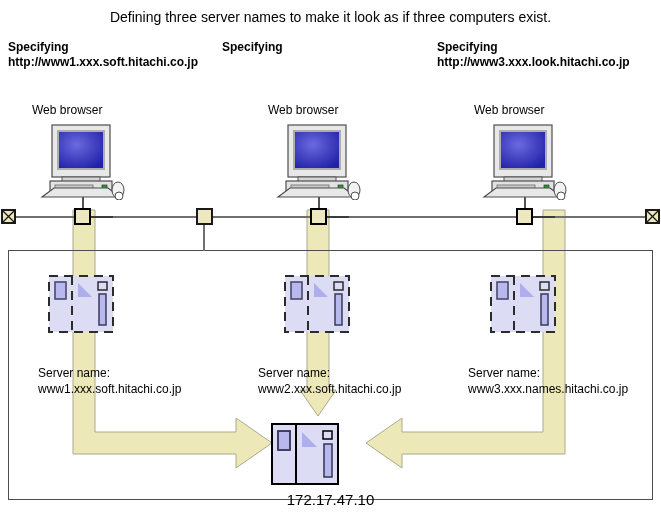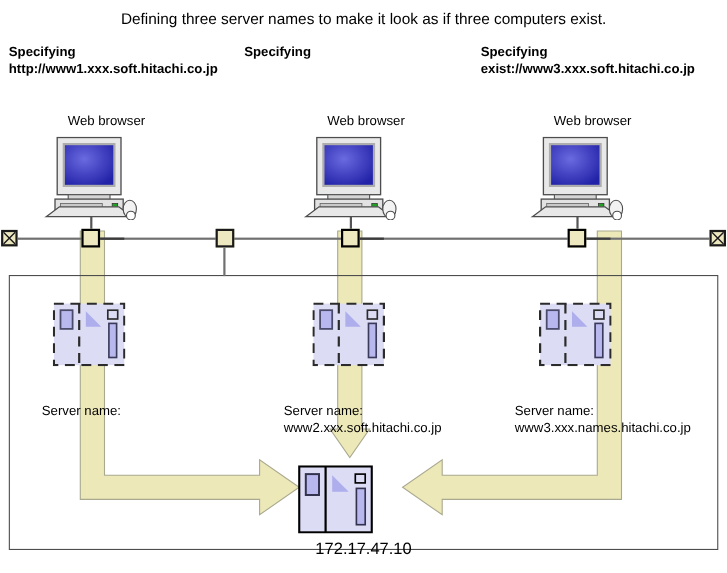--- a/index.html
+++ b/index.html
@@ -12,21 +12,21 @@
   .abs{position:absolute;}
 
   
   #title{
     left:0;top:8px;width:661px;text-align:center;
     font-size:14px;line-height:18px;white-space:nowrap;
   }
   .spec-block{font-size:12px;line-height:15px;white-space:nowrap;font-weight:bold;}
   .spec-line{display:block;}
 
-  .browser-label{font-size:12px;line-height:15px;white-space:nowrap;text-align:right;}
+  .browser-label{font-size:12px;line-height:15px;white-space:nowrap;text-align:left;}
 
   .srv-label{font-size:12px;line-height:16px;white-space:nowrap;padding-left:28px;}
   .srv-label span{display:block;}
 
   #ip-label{
     font-size:15px;line-height:16px;white-space:nowrap;
     left:0;top:492px;width:661px;text-align:center;
   }
 
   
@@ -69,21 +69,21 @@
 
 <div class="abs spec-block" style="left:8px;top:40px;">
   <span class="spec-line">Specifying</span>
   <span class="spec-line">http://www1.xxx.soft.hitachi.co.jp</span>
 </div>
 <div class="abs spec-block" style="left:222px;top:40px;">
   <span class="spec-line">Specifying</span>
 </div>
 <div class="abs spec-block" style="left:437px;top:40px;">
   <span class="spec-line">Specifying</span>
-  <span class="spec-line">exist://www3.xxx.soft.hitachi.co.jp</span>
+  <span class="spec-line">http://www3.xxx.look.hitachi.co.jp</span>
 </div>
 
 <svg class="abs arrow-svg" style="left:60px;top:210px;" width="220" height="255" viewBox="0 0 220 255">
   <path d="M 13 0 L 35 0 L 35 222 L 176 222 L 176 208 L 212 233 L 176 258 L 176 244 L 13 244 Z" fill="#EDE8B8" stroke="#A9A98F" stroke-width="1"></path>
 </svg>
 
 <svg class="abs arrow-svg" style="left:300px;top:210px;" width="40" height="215" viewBox="0 0 40 215">
   <path d="M 7 0 L 29 0 L 29 180 L 36 180 L 18 206 L 0 180 L 7 180 Z" fill="#EDE8B8" stroke="#A9A98F" stroke-width="1"></path>
 </svg>
 
@@ -191,20 +191,21 @@
 <svg class="abs server-icon" style="left:48px;top:275px;" width="66" height="58" viewBox="0 0 66 58">
   <rect x="1" y="1" width="64" height="56" fill="#DCDCF5" stroke="#2b2b2b" stroke-width="2" stroke-dasharray="9,6"></rect>
   <line x1="24" y1="1" x2="24" y2="57" stroke="#2b2b2b" stroke-width="2" stroke-dasharray="9,6"></line>
   <rect x="7" y="7" width="11" height="17" fill="#B8B8EE" stroke="#4a4a6a" stroke-width="1.6"></rect>
   <path d="M30 8 L44 22 L30 22 Z" fill="#AEAEEC"></path>
   <rect x="50" y="7" width="9" height="8" fill="#DCDCF5" stroke="#2b2b2b" stroke-width="1.5"></rect>
   <rect x="51" y="19" width="7" height="31" fill="#B8B8EE" stroke="#3a3a5a" stroke-width="1.5"></rect>
 </svg>
 <div class="abs srv-label" style="left:10px;top:365px;">
   <span>Server name:</span>
+  <span>www1.xxx.soft.hitachi.co.jp</span>
 </div>
 
 <svg class="abs server-icon" style="left:284px;top:275px;" width="66" height="58" viewBox="0 0 66 58">
   <rect x="1" y="1" width="64" height="56" fill="#DCDCF5" stroke="#2b2b2b" stroke-width="2" stroke-dasharray="9,6"></rect>
   <line x1="24" y1="1" x2="24" y2="57" stroke="#2b2b2b" stroke-width="2" stroke-dasharray="9,6"></line>
   <rect x="7" y="7" width="11" height="17" fill="#B8B8EE" stroke="#4a4a6a" stroke-width="1.6"></rect>
   <path d="M30 8 L44 22 L30 22 Z" fill="#AEAEEC"></path>
   <rect x="50" y="7" width="9" height="8" fill="#DCDCF5" stroke="#2b2b2b" stroke-width="1.5"></rect>
   <rect x="51" y="19" width="7" height="31" fill="#B8B8EE" stroke="#3a3a5a" stroke-width="1.5"></rect>
 </svg>

